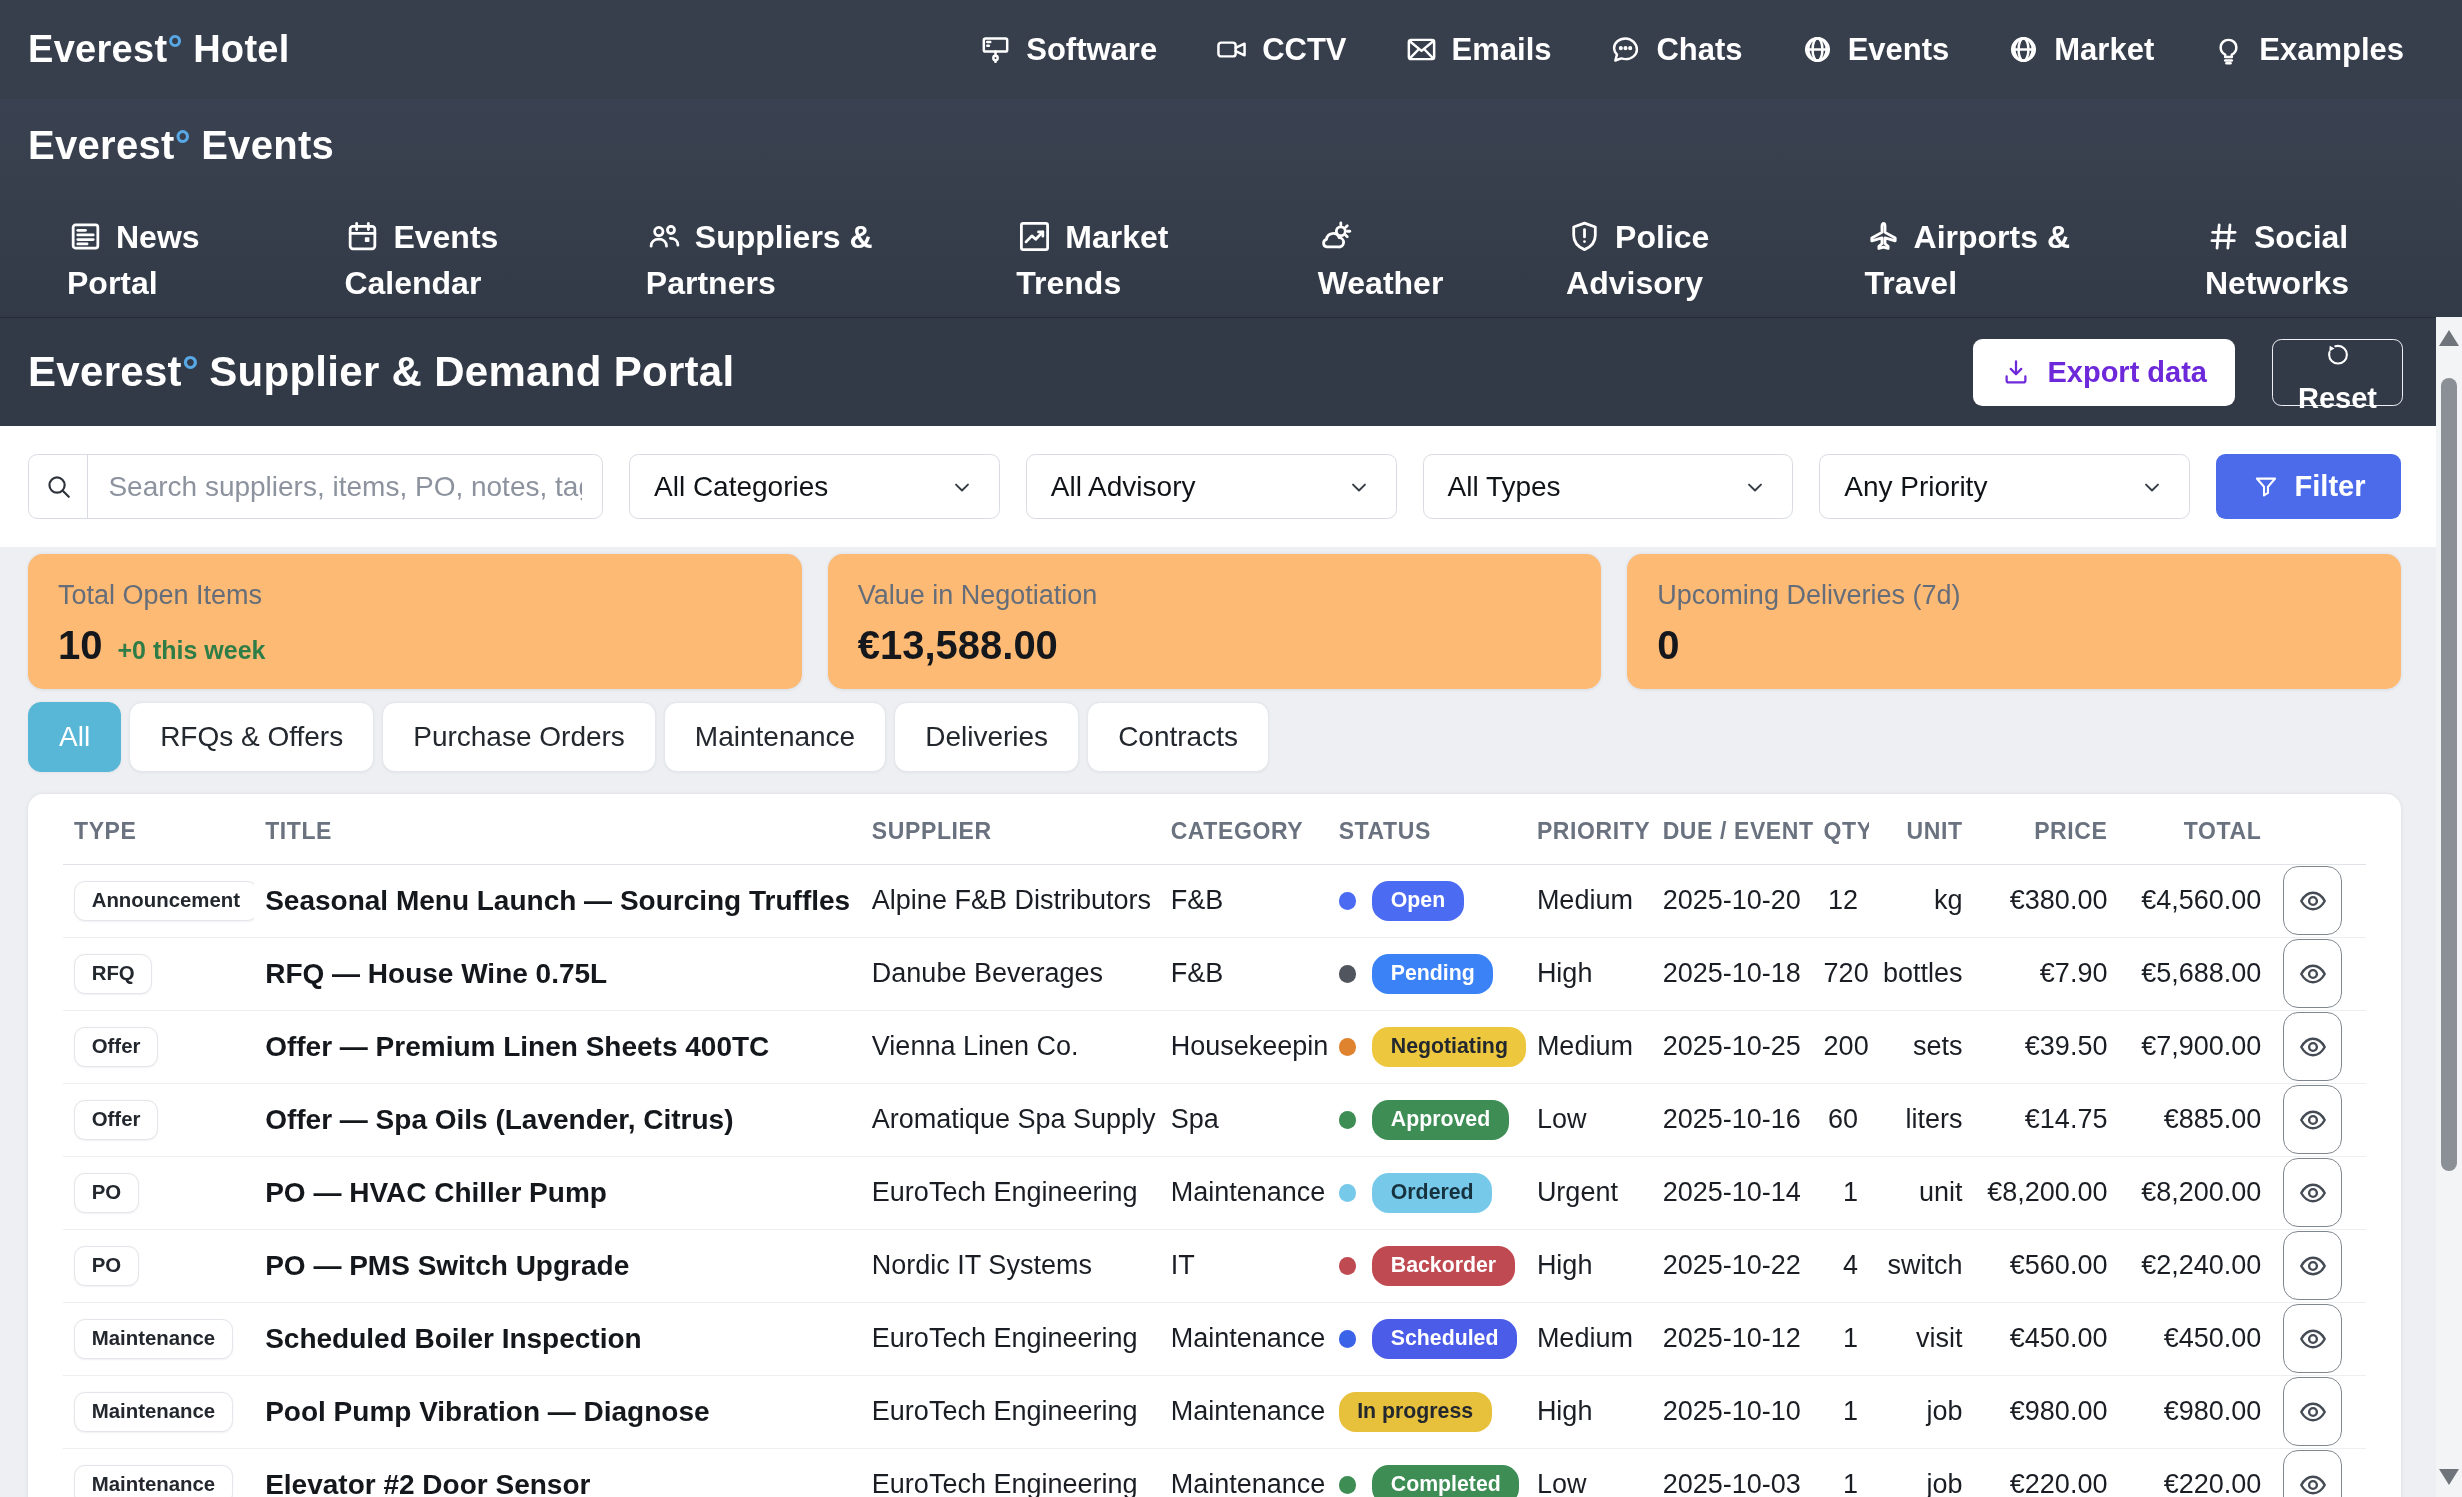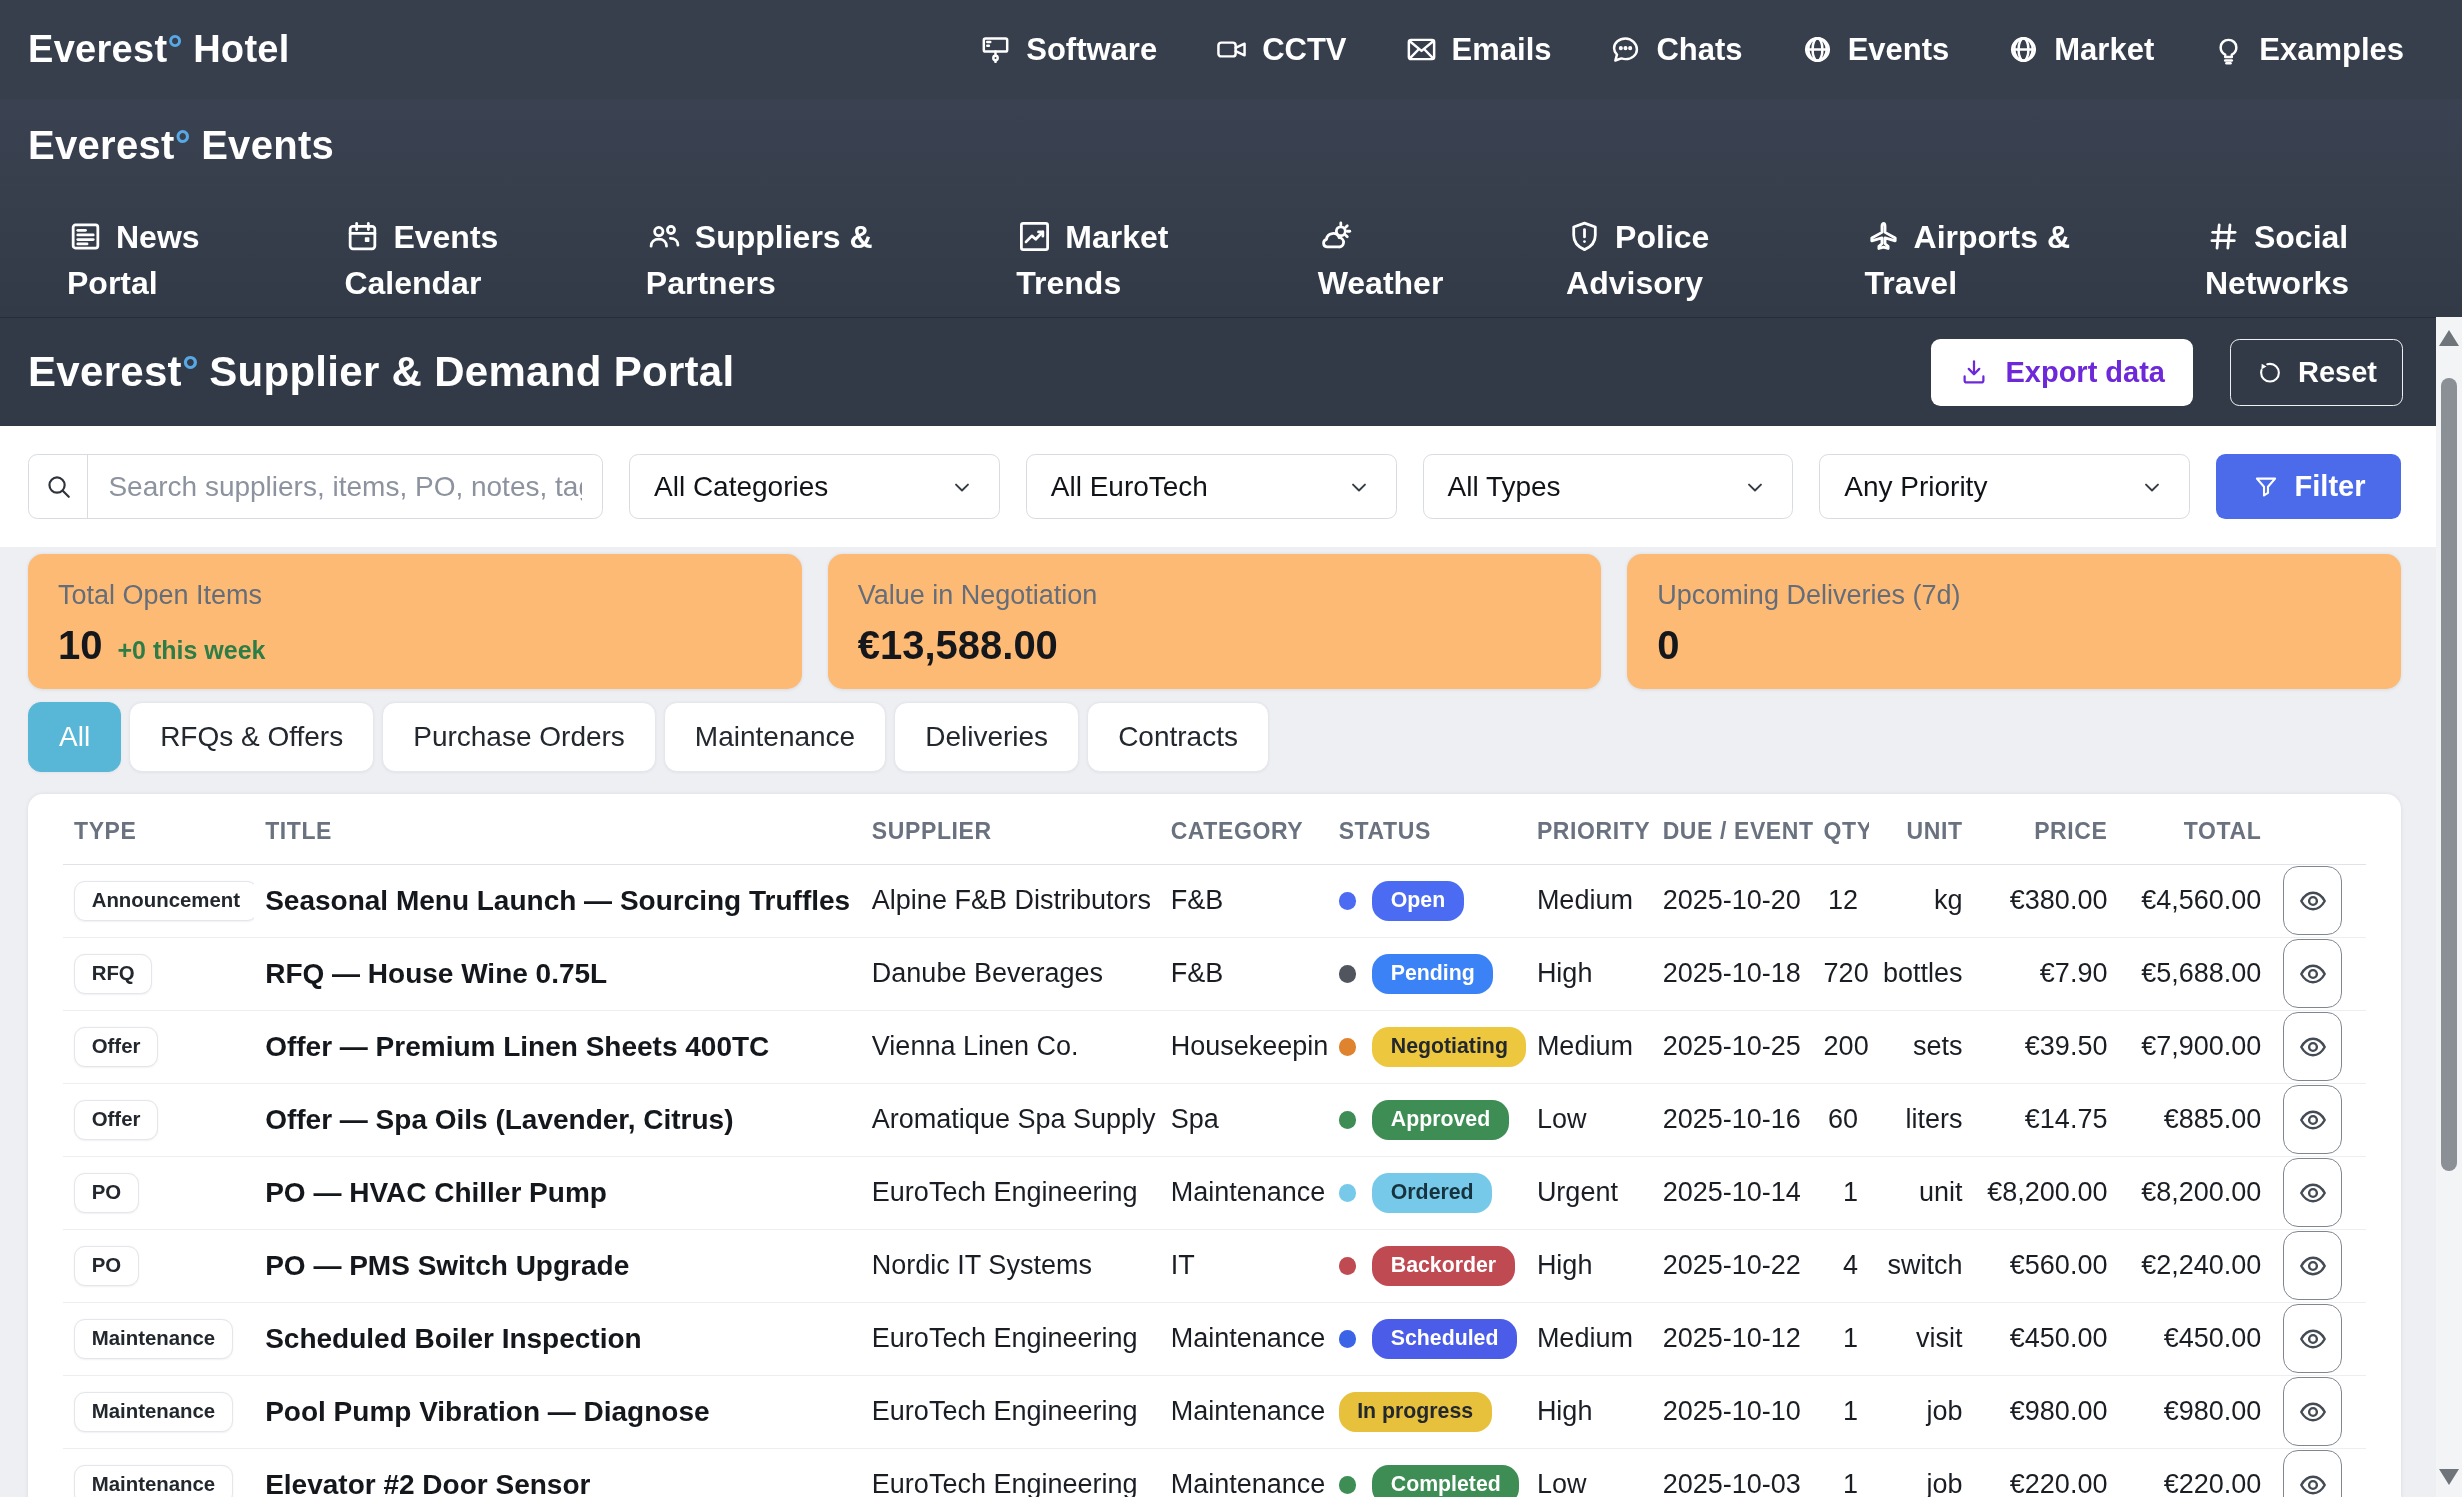--- a/index.html
+++ b/index.html
@@ -38,21 +38,21 @@
   .eitem:nth-child(8){width:190px;}
 
   .hdr3{height:109px;background:#323947;border-top:0.9px solid #272c37;display:flex;align-items:center;
         justify-content:space-between;padding:0 59px 0 28px;box-sizing:border-box;}
   .hdr3 .brand{font-size:42px;}
   .hbtns{display:flex;gap:37px;align-items:center;}
   .btn-export{display:flex;align-items:center;gap:16px;background:#fff;color:#6d28d9;font-size:29px;font-weight:600;
               padding:0 28px;height:67px;border-radius:9.3px;border:none;cursor:pointer;font-family:inherit;}
   .btn-export svg{width:30px;height:30px;}
   .btn-reset{display:flex;align-items:center;gap:14px;background:transparent;color:#fff;font-size:29px;font-weight:600;
-             padding:0 25px;height:67px;border-radius:9.3px;border:1.9px solid #eef0f3;cursor:pointer;font-family:inherit;}
+             padding:0 25px;height:67px;border-radius:9.3px;border:1.9px solid #eef0f3;cursor:pointer;font-family:inherit;flex-direction:column;}
   .btn-reset svg{width:28px;height:28px;}
 
   
   .filterbar{height:121px;background:#fff;display:flex;align-items:center;gap:26px;
              padding:0 61px 0 28px;box-sizing:border-box;}
   .searchbox{flex:0 0 575px;height:65px;border:1.9px solid #d8dce2;border-radius:9.3px;display:flex;
              align-items:stretch;background:#fff;overflow:hidden;box-sizing:border-box;}
   .searchbox .sic{width:58px;display:flex;align-items:center;justify-content:center;
                   border-right:1.9px solid #d8dce2;color:#2f343c;flex:none;}
   .searchbox .sic svg{width:29px;height:29px;}
@@ -301,21 +301,21 @@
   </div>
   <div class="sel">
       <span>All Categories</span>
       <span class="ic">
         <svg viewBox="0 0 24 24" fill="none" stroke="currentColor" stroke-width="1.8" stroke-linecap="round" stroke-linejoin="round">
           <polyline points="6.5,9.8 12,15.2 17.5,9.8"></polyline>
         </svg>
       </span>
     </div>
   <div class="sel">
-      <span>All EuroTech</span>
+      <span>All Advisory</span>
       <span class="ic">
         <svg viewBox="0 0 24 24" fill="none" stroke="currentColor" stroke-width="1.8" stroke-linecap="round" stroke-linejoin="round">
           <polyline points="6.5,9.8 12,15.2 17.5,9.8"></polyline>
         </svg>
       </span>
     </div>
   <div class="sel">
       <span>All Types</span>
       <span class="ic">
         <svg viewBox="0 0 24 24" fill="none" stroke="currentColor" stroke-width="1.8" stroke-linecap="round" stroke-linejoin="round">

